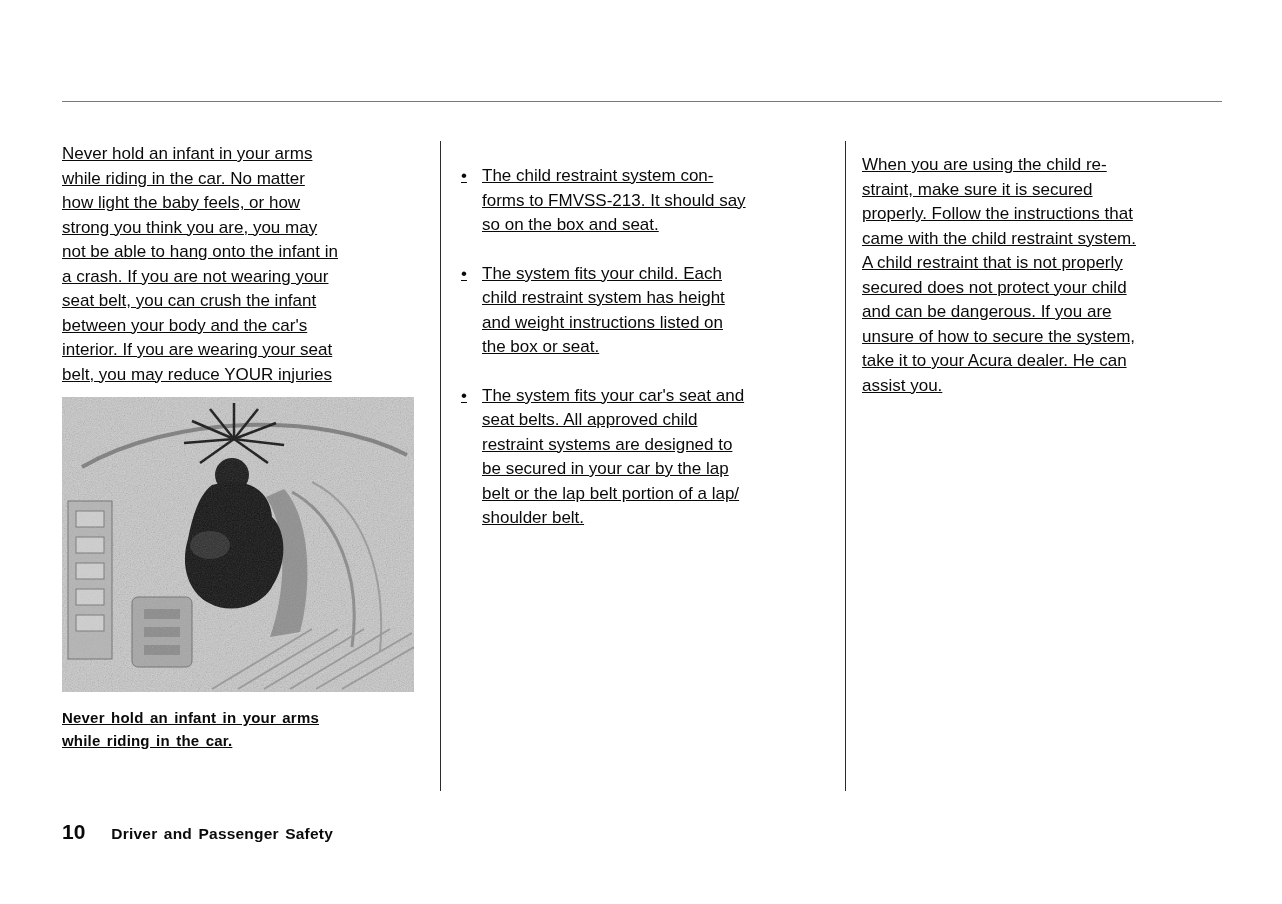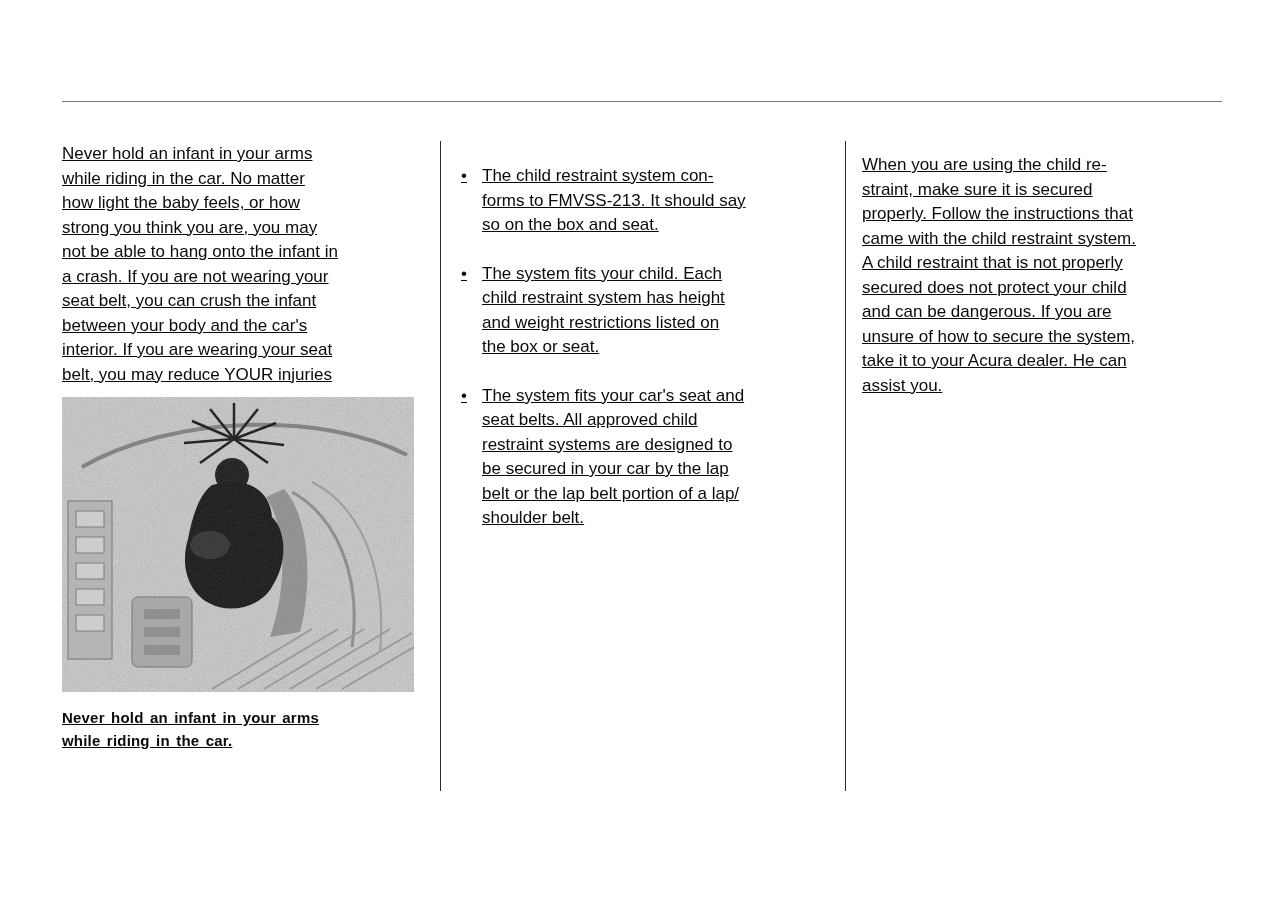--- a/index.html
+++ b/index.html
@@ -132,21 +132,21 @@
       <div class="bullet">
         <span class="dot">•</span>
         <p>The child restraint system con-
 forms to FMVSS-213. It should say
 so on the box and seat.</p>
       </div>
       <div class="bullet">
         <span class="dot">•</span>
         <p>The system fits your child. Each
 child restraint system has height
-and weight restrictions listed on
+and weight instructions listed on
 the box or seat.</p>
       </div>
       <div class="bullet">
         <span class="dot">•</span>
         <p>The system fits your car's seat and
 seat belts. All approved child
 restraint systems are designed to
 be secured in your car by the lap
 belt or the lap belt portion of a lap/
 shoulder belt.</p>
@@ -160,14 +160,18 @@
 properly. Follow the instructions that
 came with the child restraint system.
 A child restraint that is not properly
 secured does not protect your child
 and can be dangerous. If you are
 unsure of how to secure the system,
 take it to your Acura dealer. He can
 assist you.</p>
   </div>
 
+  <div class="footer">
+    <span class="pnum">10</span>
+    <span class="psec">Driver and Passenger Safety</span>
+  </div>
 
 </div>
 
 </body></html>

